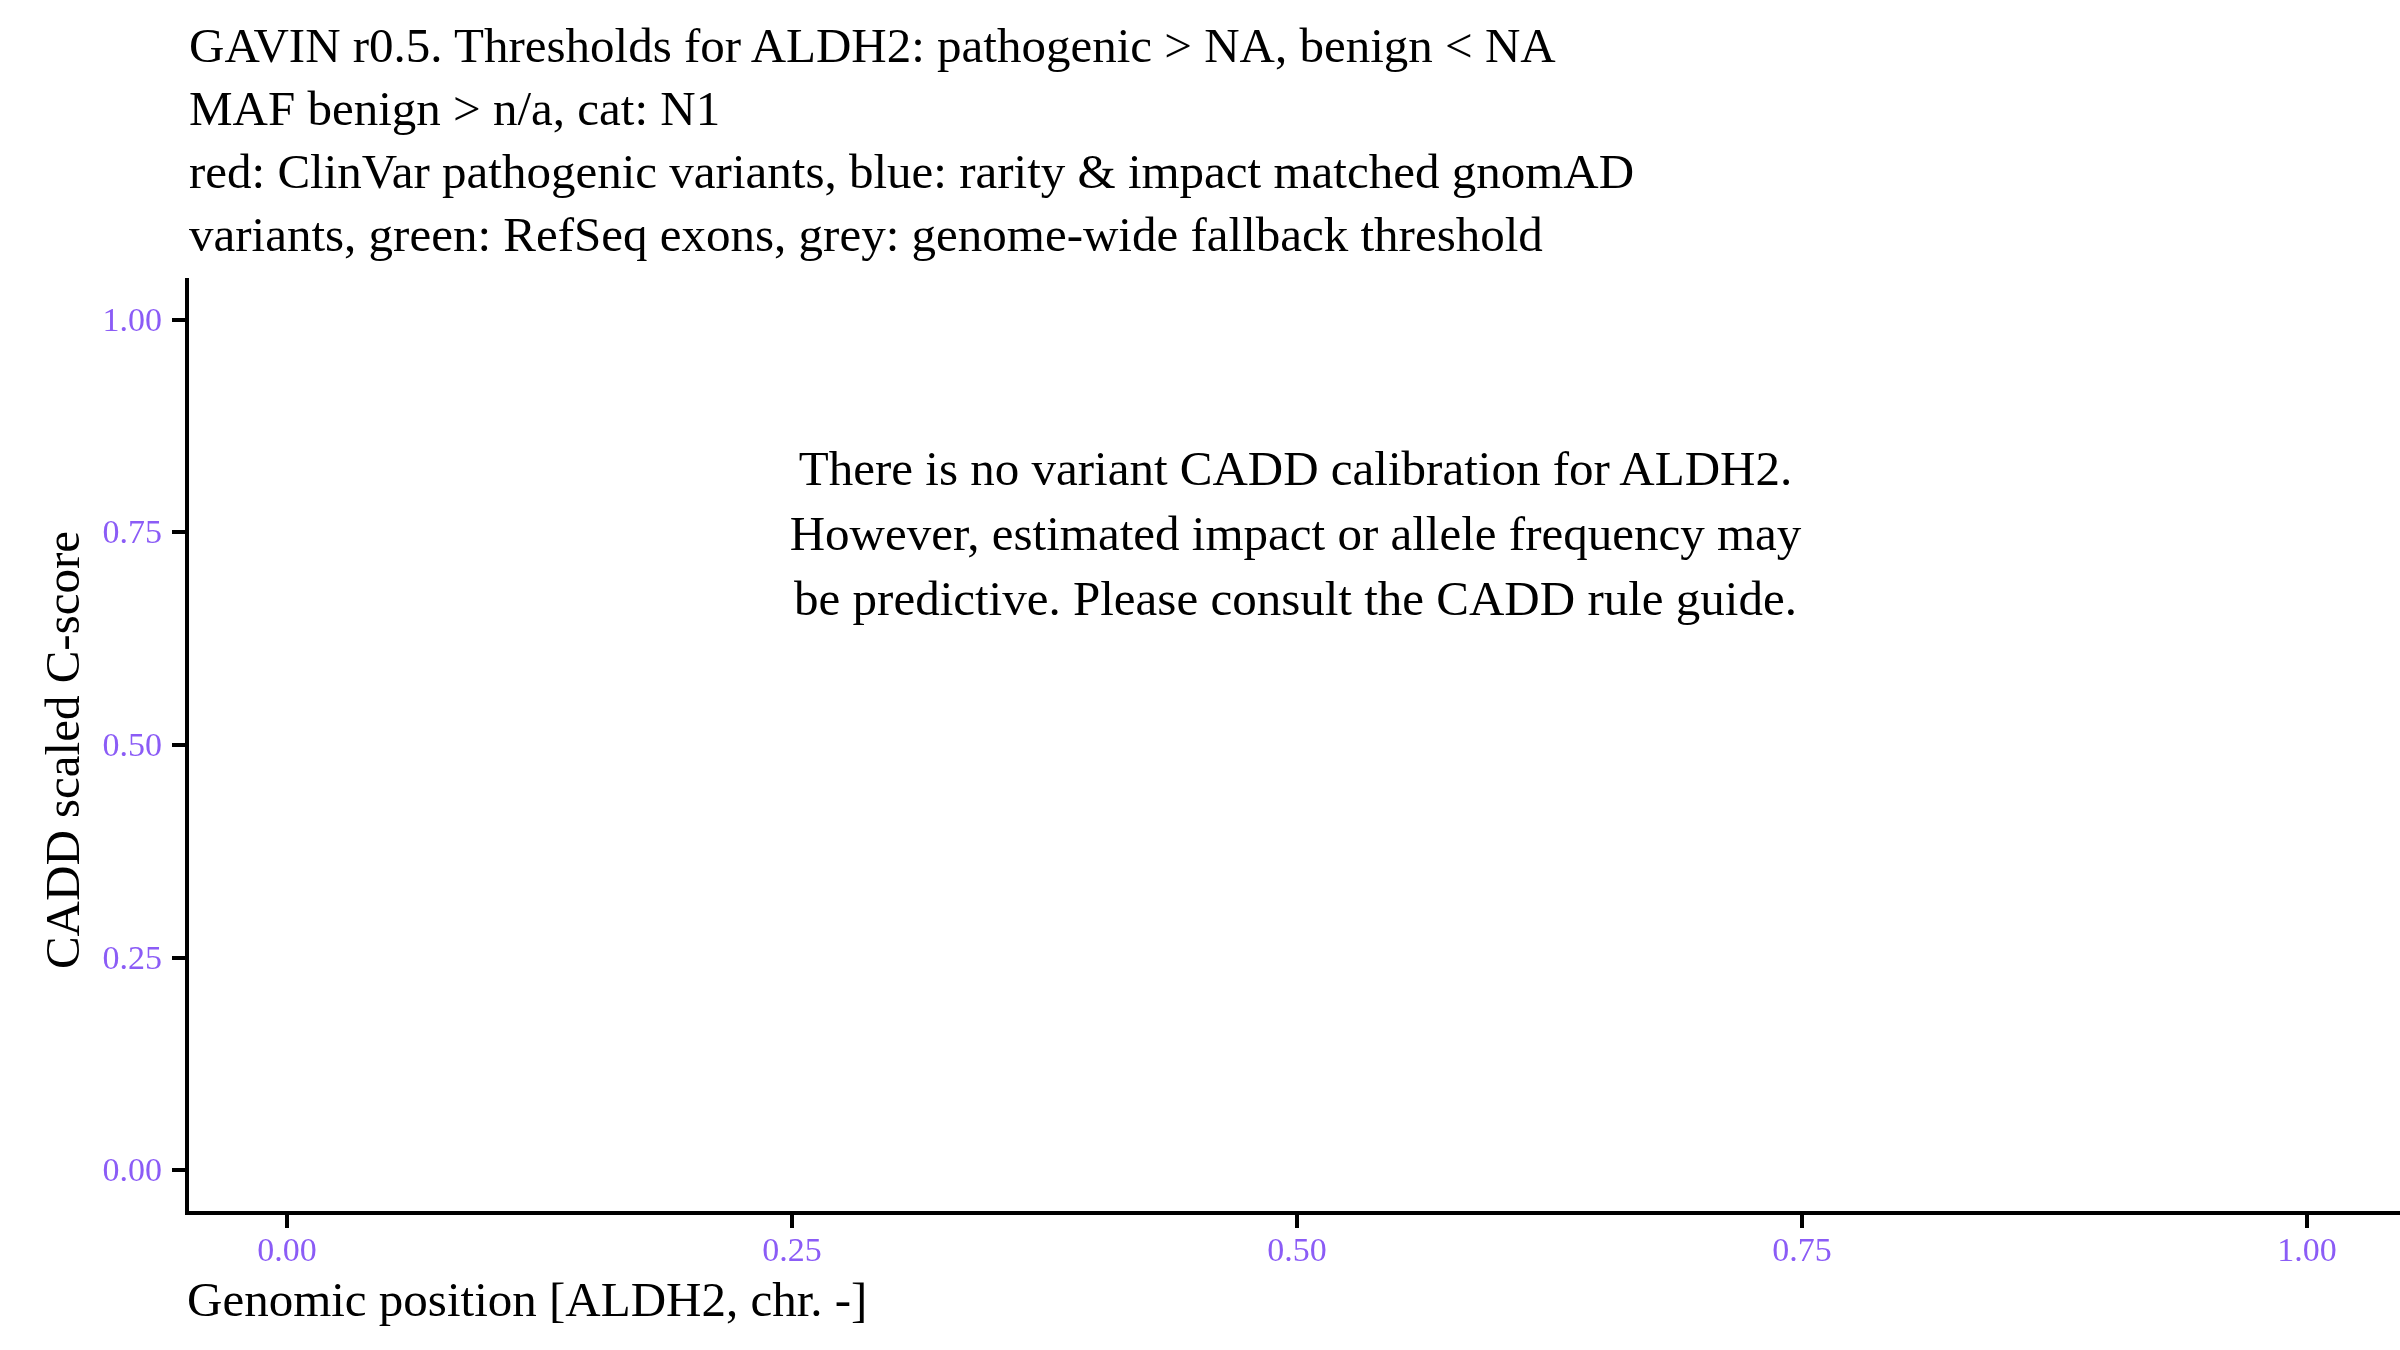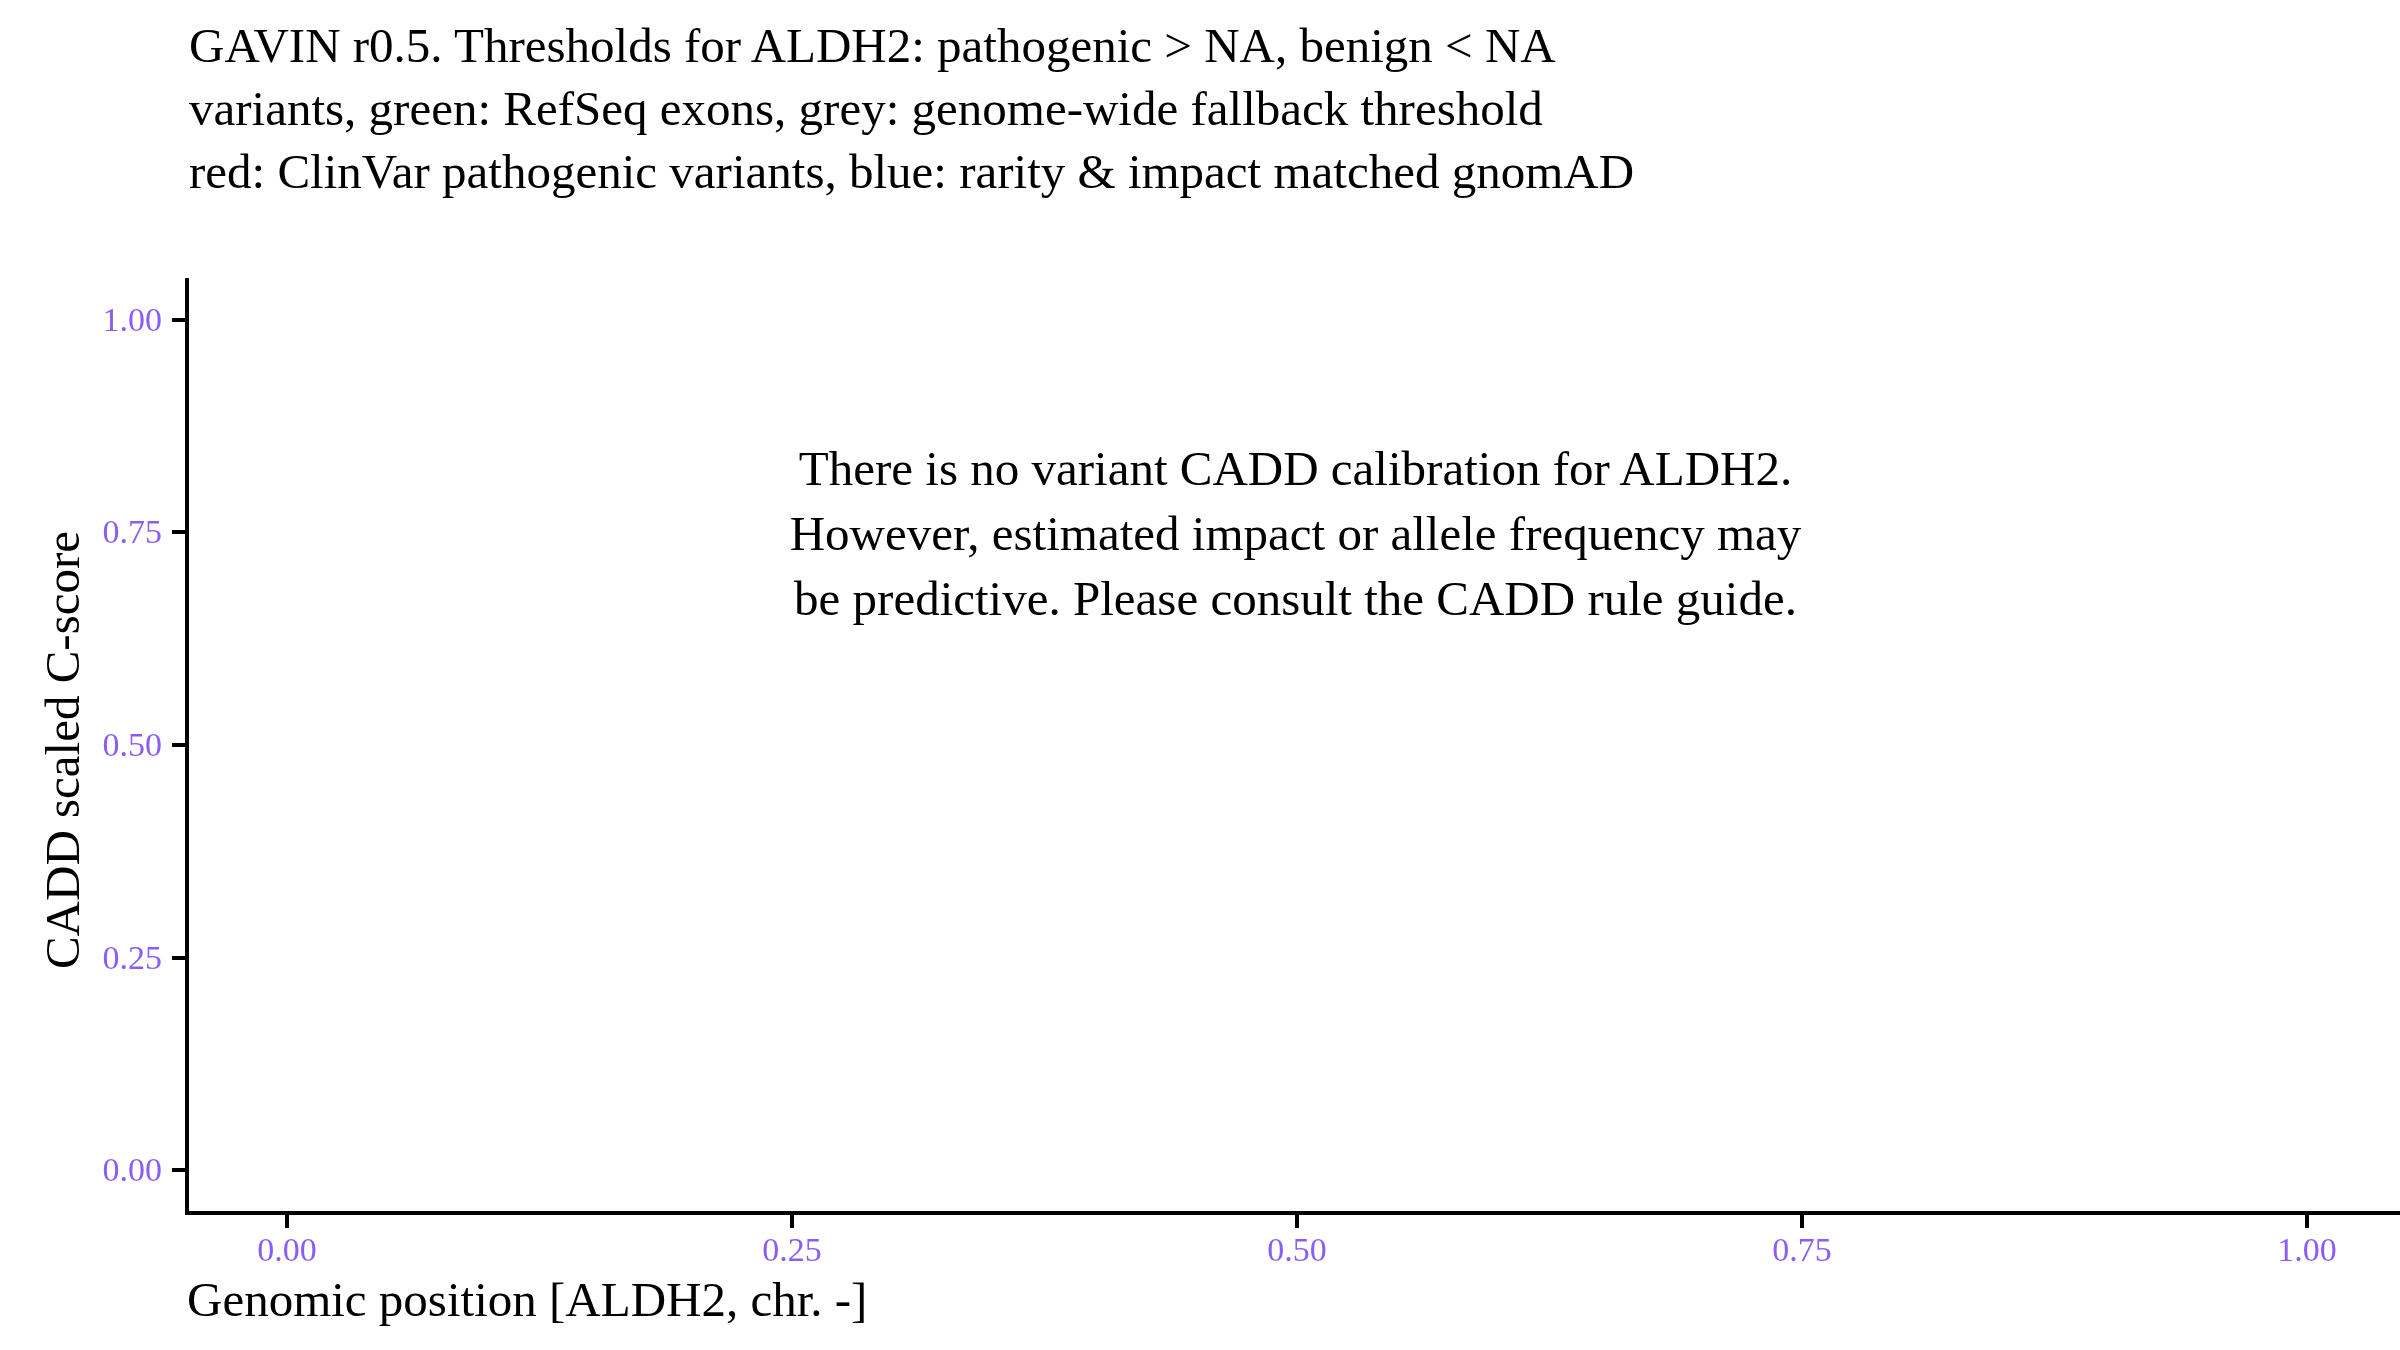--- a/index.html
+++ b/index.html
@@ -103,22 +103,23 @@
     color: #000000;
   }
 </style>
 </head>
 <body>
 
 <div class="canvas">
 
   <div class="plot-title">
     <div>GAVIN r0.5. Thresholds for ALDH2: pathogenic &gt; NA, benign &lt; NA</div>
+    <div>MAF benign &gt; n/a, cat: N1</div>
+    <div>red: ClinVar pathogenic variants, blue: rarity &amp; impact matched gnomAD</div>
     <div>variants, green: RefSeq exons, grey: genome-wide fallback threshold</div>
-    <div>red: ClinVar pathogenic variants, blue: rarity &amp; impact matched gnomAD</div>
   </div>
 
   <div class="axis-line-y"></div>
   <div class="axis-line-x"></div>
 
   <div class="tick x xt0"></div>
   <div class="tick x xt1"></div>
   <div class="tick x xt2"></div>
   <div class="tick x xt3"></div>
   <div class="tick x xt4"></div>

